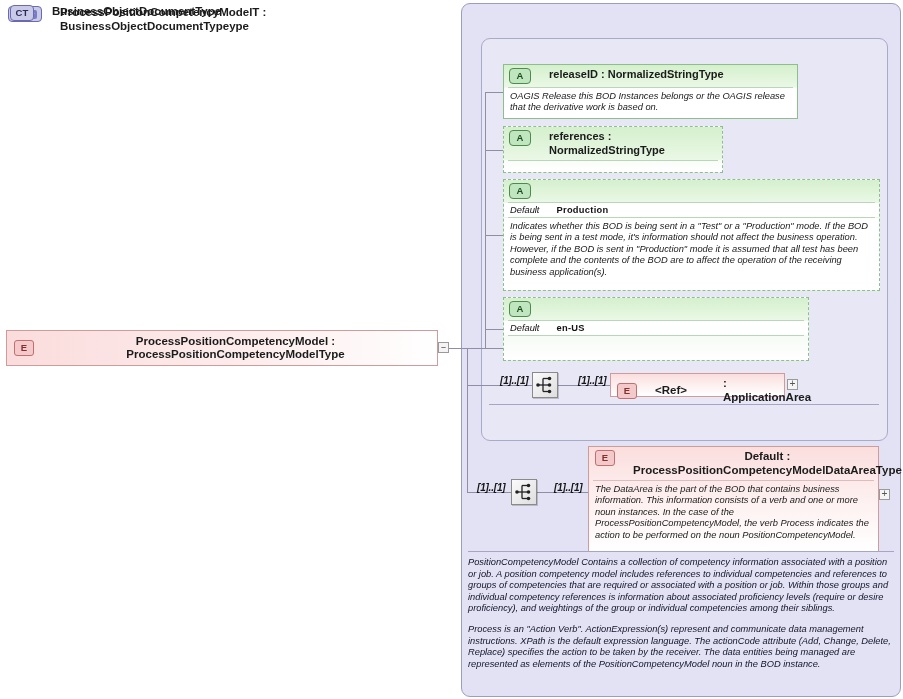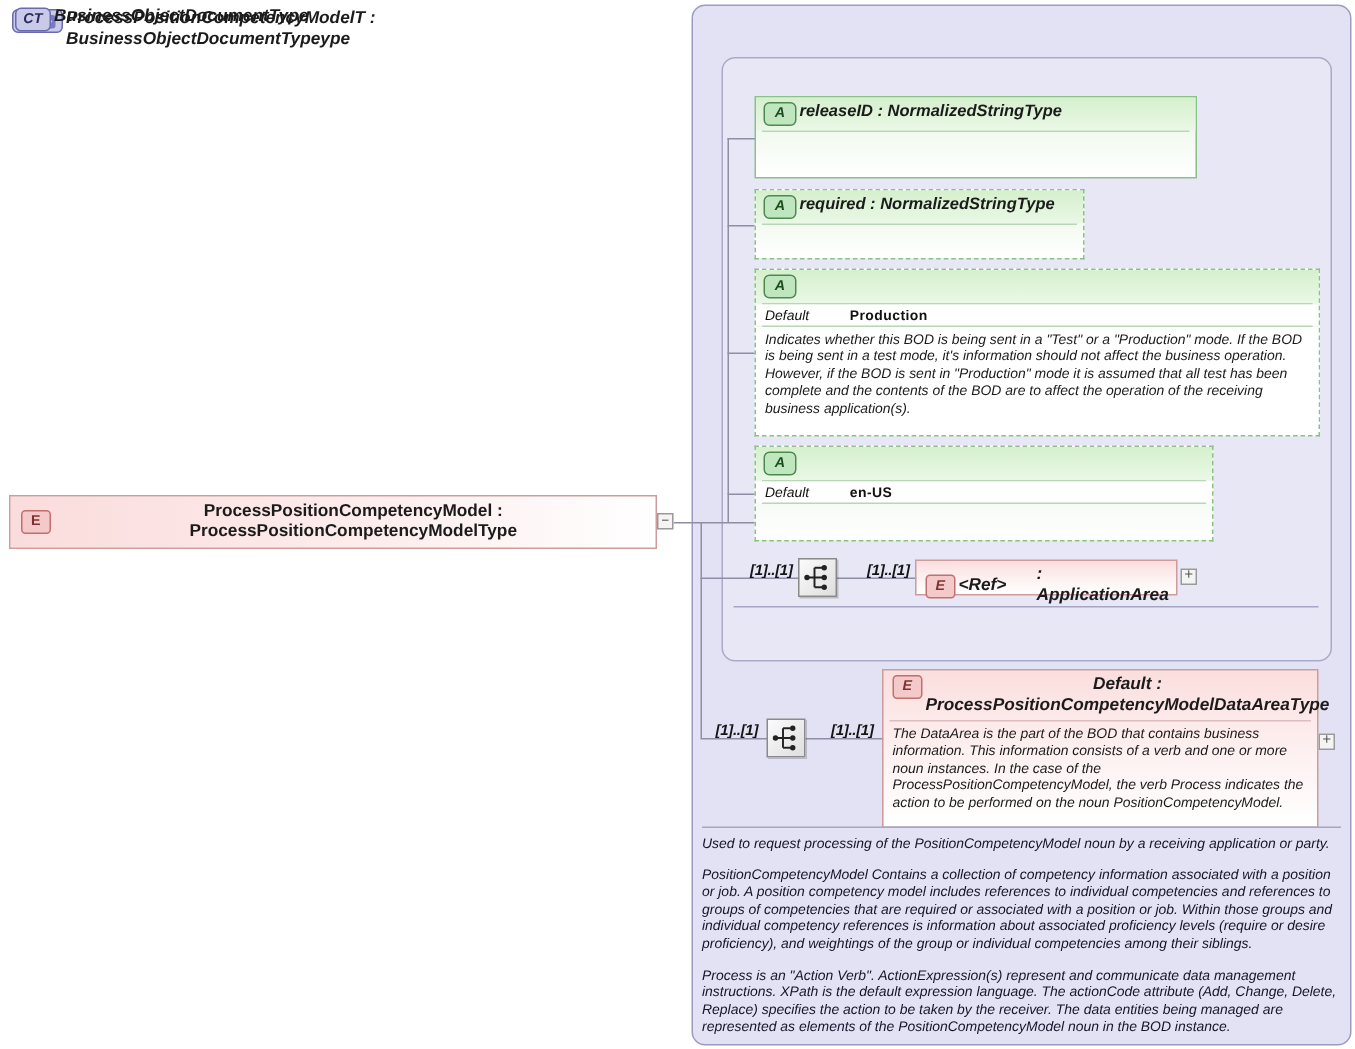--- a/index.html
+++ b/index.html
@@ -16,21 +16,21 @@
     border:1px solid #9c9cc0;border-radius:9px;
     background:#e2e2f4;
   }
   
   #ct-inner{
     left:481px;top:38px;width:407px;height:403px;
     border:1px solid #a9a9c8;border-radius:9px;
     background:#e7e7f6;
   }
   
-  .hdr{display:flex;align-items:flex-start;gap:2px;font-style:italic;}
+  .hdr{display:flex;align-items:flex-start;gap:18px;}
   .badge{
     flex:0 0 auto;display:inline-flex;align-items:center;justify-content:center;
     font-size:9.5px;font-weight:bold;letter-spacing:.2px;line-height:1;
   }
   .badge-ct{
     width:22px;height:14px;border:1px solid #6a6ab0;border-radius:4px;
     background:#c9c9e8;color:#2a2a5c;
   }
   .badge-ctplus{
     width:32px;height:14px;border:1px solid #6a6ab0;border-radius:4px;
@@ -66,21 +66,21 @@
     padding:3px 5px 3px 5px;
     background:linear-gradient(to bottom,#d5f0cd,#eaf8e6);
   }
   .attr-node .nodehdr .hdr-title{font-size:11px;}
   .attr-node .sep{height:1px;background:#b9d6b9;margin:0 4px;}
   .doc{
     font-style:italic;font-size:9.3px;line-height:11.4px;color:#1a1a1a;
     padding:3px 6px 4px 6px;background:#ffffff;
   }
   .defrow{
-    display:flex;gap:27px;align-items:flex-start;padding:2px 6px 2px 6px;
+    display:flex;gap:17px;align-items:flex-start;padding:2px 6px 2px 6px;
     background:#ffffff;
   }
   .defrow .dk{font-style:italic;font-size:9.3px;color:#111;}
   .defrow .dv{font-size:9.3px;font-weight:bold;color:#111;letter-spacing:.3px;}
 
   
   .elem-node{
     border:1px solid #cf9b9b;
     background:linear-gradient(to bottom,#fbdede 0%,#fdeeee 45%,#ffffff 100%);
   }
@@ -193,26 +193,27 @@
   <span class="hdr-title">ProcessPositionCompetencyModel : ProcessPositionCompetencyModelType</span>
 </div>
 <div class="abs exp" id="exp-root">–</div>
 
 <div class="abs attr-node solid" id="n-release">
   <div class="nodehdr hdr">
     <span class="badge badge-a">A</span>
     <span class="hdr-title">releaseID : NormalizedStringType</span>
   </div>
   <div class="sep"></div>
+  <div class="doc">OAGIS Release this BOD Instances belongs or the OAGIS release that the derivative work is based on.</div>
 </div>
 
 <div class="abs attr-node dashed" id="n-version">
   <div class="nodehdr hdr">
     <span class="badge badge-a">A</span>
-    <span class="hdr-title">required : NormalizedStringType</span>
+    <span class="hdr-title">references : NormalizedStringType</span>
   </div>
   <div class="sep"></div>
 </div>
 
 <div class="abs attr-node dashed" id="n-sysenv">
   <div class="nodehdr hdr" style="justify-content:flex-start;">
     <span class="badge badge-a">A</span>
   </div>
   <div class="sep"></div>
   <div class="defrow">
@@ -285,17 +286,16 @@
     <span class="badge badge-e">E</span>
     <span class="hdr-title" style="text-align:center;flex:1;">Default : ProcessPositionCompetencyModelDataAreaType</span>
   </div>
   <div class="sep"></div>
   <div class="doc" style="background:transparent;">The DataArea is the part of the BOD that contains business information. This information consists of a verb and one or more noun instances. In the case of the ProcessPositionCompetencyModel, the verb Process indicates the action to be performed on the noun PositionCompetencyModel.</div>
 </div>
 <div class="abs exp" id="exp-dataarea">+</div>
 
 <div class="abs docblock" id="ct-outer-doc">
   <div class="rule"></div>
-  <p>Used to request processing of the PositionCompetencyModel noun by a receiving application or party.</p>
   <p>PositionCompetencyModel  Contains a collection of competency information associated with a position or job. A position competency model includes references to individual competencies and references to groups of competencies that are required or associated with a position or job. Within those groups and individual competency references is information about associated proficiency levels (require or desire proficiency), and weightings of the group or individual competencies among their siblings.</p>
   <p style="white-space:pre-line;">Process is an "Action Verb". ActionExpression(s) represent and communicate data management instructions. XPath is the default expression language. The actionCode attribute (Add, Change, Delete,
 Replace) specifies the action to be taken by the receiver. The data entities being managed are represented as elements of the PositionCompetencyModel noun in the BOD instance.</p>
 </div>
 
 </body></html>

